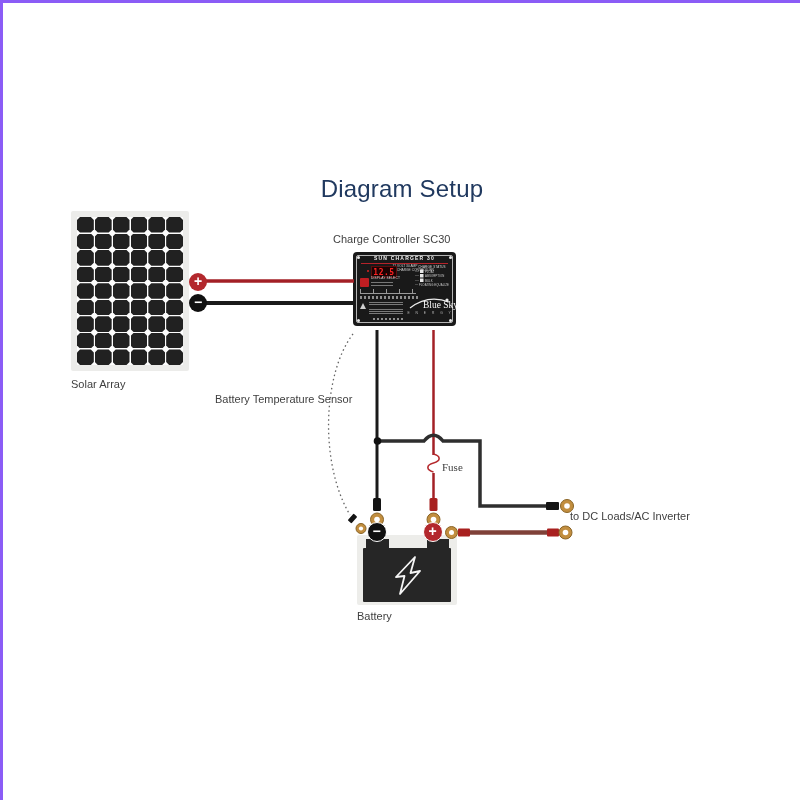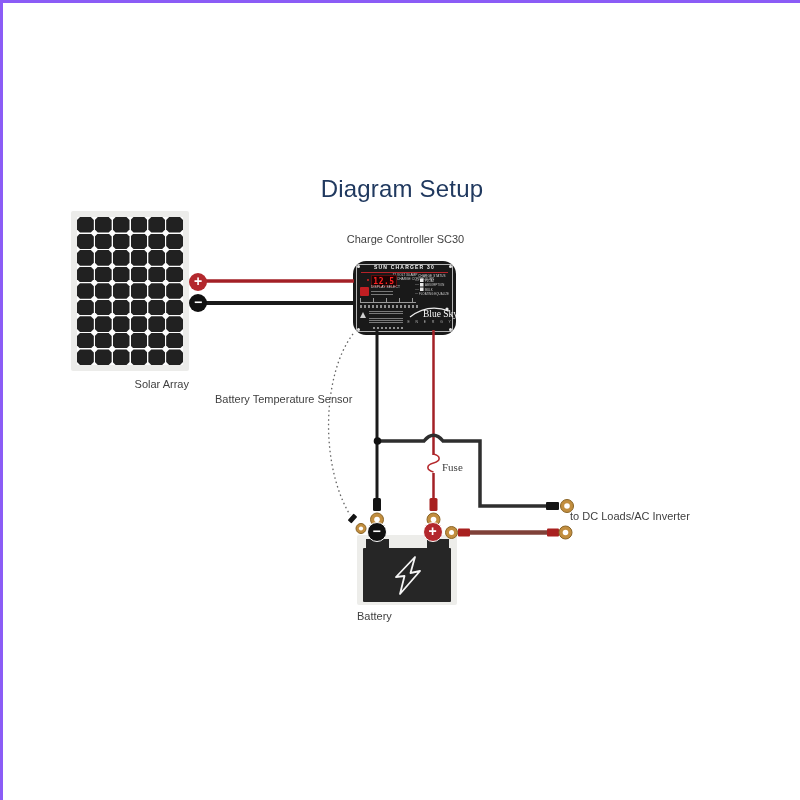--- a/index.html
+++ b/index.html
@@ -22,21 +22,21 @@
                   calc(100% - 3px) 100%,3px 100%,0 calc(100% - 3px),0 3px);}
 
   
   .badge{width:18px;height:18px;border-radius:50%;color:#fff;text-align:center;
          font-weight:bold;font-size:14px;line-height:17px;box-sizing:border-box;z-index:6;}
   .badge.red{background:#b3282d;}
   .badge.black{background:#101010;}
   .badge.ring{width:20px;height:20px;border:1.5px solid #fff;line-height:16px;}
 
   
-  .ctrl{left:350px;top:258px;width:103px;height:74px;background:#191919;border-radius:13px;z-index:2;}
+  .ctrl{left:350px;top:249px;width:103px;height:74px;background:#191919;border-radius:4px;z-index:2;}
   .ctrl-inner{position:absolute;inset:3px;border:1px solid #b5b5b5;border-radius:2px;}
   .screw{position:absolute;width:3px;height:3px;border-radius:50%;background:#e9e9e9;z-index:3;}
   .ctrl-banner{position:absolute;left:8px;right:8px;top:4px;text-align:center;font-size:5px;line-height:5px;
                font-weight:bold;color:#f3f3f3;letter-spacing:1.2px;border-bottom:1.5px solid #b5232a;
                padding-bottom:1.5px;white-space:nowrap;}
   .ctrl-sub{position:absolute;left:50%;top:12px;transform:translateX(-50%) scale(.5);transform-origin:center top;
             font-size:6.5px;line-height:7px;color:#cfcfcf;text-align:center;white-space:nowrap;}
   .led{position:absolute;left:18px;top:14px;width:24px;height:10px;background:#1c0202;
        border:0.5px solid #5c0d0d;display:flex;align-items:center;justify-content:center;}
   .led span{font-family:"DejaVu Sans Mono",monospace;font-size:8px;font-weight:bold;color:#ff2222;letter-spacing:.5px;}
@@ -136,21 +136,21 @@
         <div class="cell"></div>
         <div class="cell"></div>
         <div class="cell"></div>
         <div class="cell"></div>
         <div class="cell"></div>
         <div class="cell"></div>
         <div class="cell"></div>
         <div class="cell"></div>
       </div>
   </div>
-  <div class="abs dlabel" style="left:68px;top:375px;width:118px;text-align:right;">Solar Array</div>
+  <div class="abs dlabel" style="left:68px;top:375px;width:118px;text-align:left;">Solar Array</div>
 
   <svg class="abs wires" viewBox="0 0 798 798">
 
     <path d="M197 278 H351" stroke="#a32026" stroke-width="3.5" fill="none"></path>
     <path d="M197 300 H351" stroke="#1a1a1a" stroke-width="4" fill="none"></path>
 
     <path d="M374 327 V497" stroke="#1a1a1a" stroke-width="3" fill="none"></path>
 
     <path d="M430.5 327 V452" stroke="#a32026" stroke-width="2.5" fill="none"></path>
     <path d="M430.5 470 V497" stroke="#a32026" stroke-width="2.5" fill="none"></path>
@@ -182,21 +182,21 @@
     <circle cx="562.5" cy="529.5" r="2.8" fill="#fff"></circle>
 
     <rect x="543" y="499" width="13" height="8" rx="1" fill="#141414"></rect>
     <circle cx="564" cy="503" r="6.5" fill="#c28e3f" stroke="#8a6425" stroke-width="1"></circle>
     <circle cx="564" cy="503" r="2.8" fill="#fff"></circle>
   </svg>
 
   <div class="abs badge red" style="left:186px;top:270px;">+</div>
   <div class="abs badge black" style="left:186px;top:291px;">−</div>
 
-  <div class="abs dlabel" style="left:330px;top:230px;width:145px;text-align:center;">Charge Controller SC30</div>
+  <div class="abs dlabel" style="left:330px;top:230px;width:145px;text-align:left;">Charge Controller SC30</div>
   <div class="abs ctrl">
     <div class="ctrl-inner"></div>
     <div class="screw" style="left:4px;top:4px;"></div>
     <div class="screw" style="right:4px;top:4px;"></div>
     <div class="screw" style="left:4px;bottom:4px;"></div>
     <div class="screw" style="right:4px;bottom:4px;"></div>
 
     <div class="ctrl-banner">SUN  CHARGER  30</div>
     <div class="ctrl-sub">
       <div>12 VOLT  30 AMP</div>

